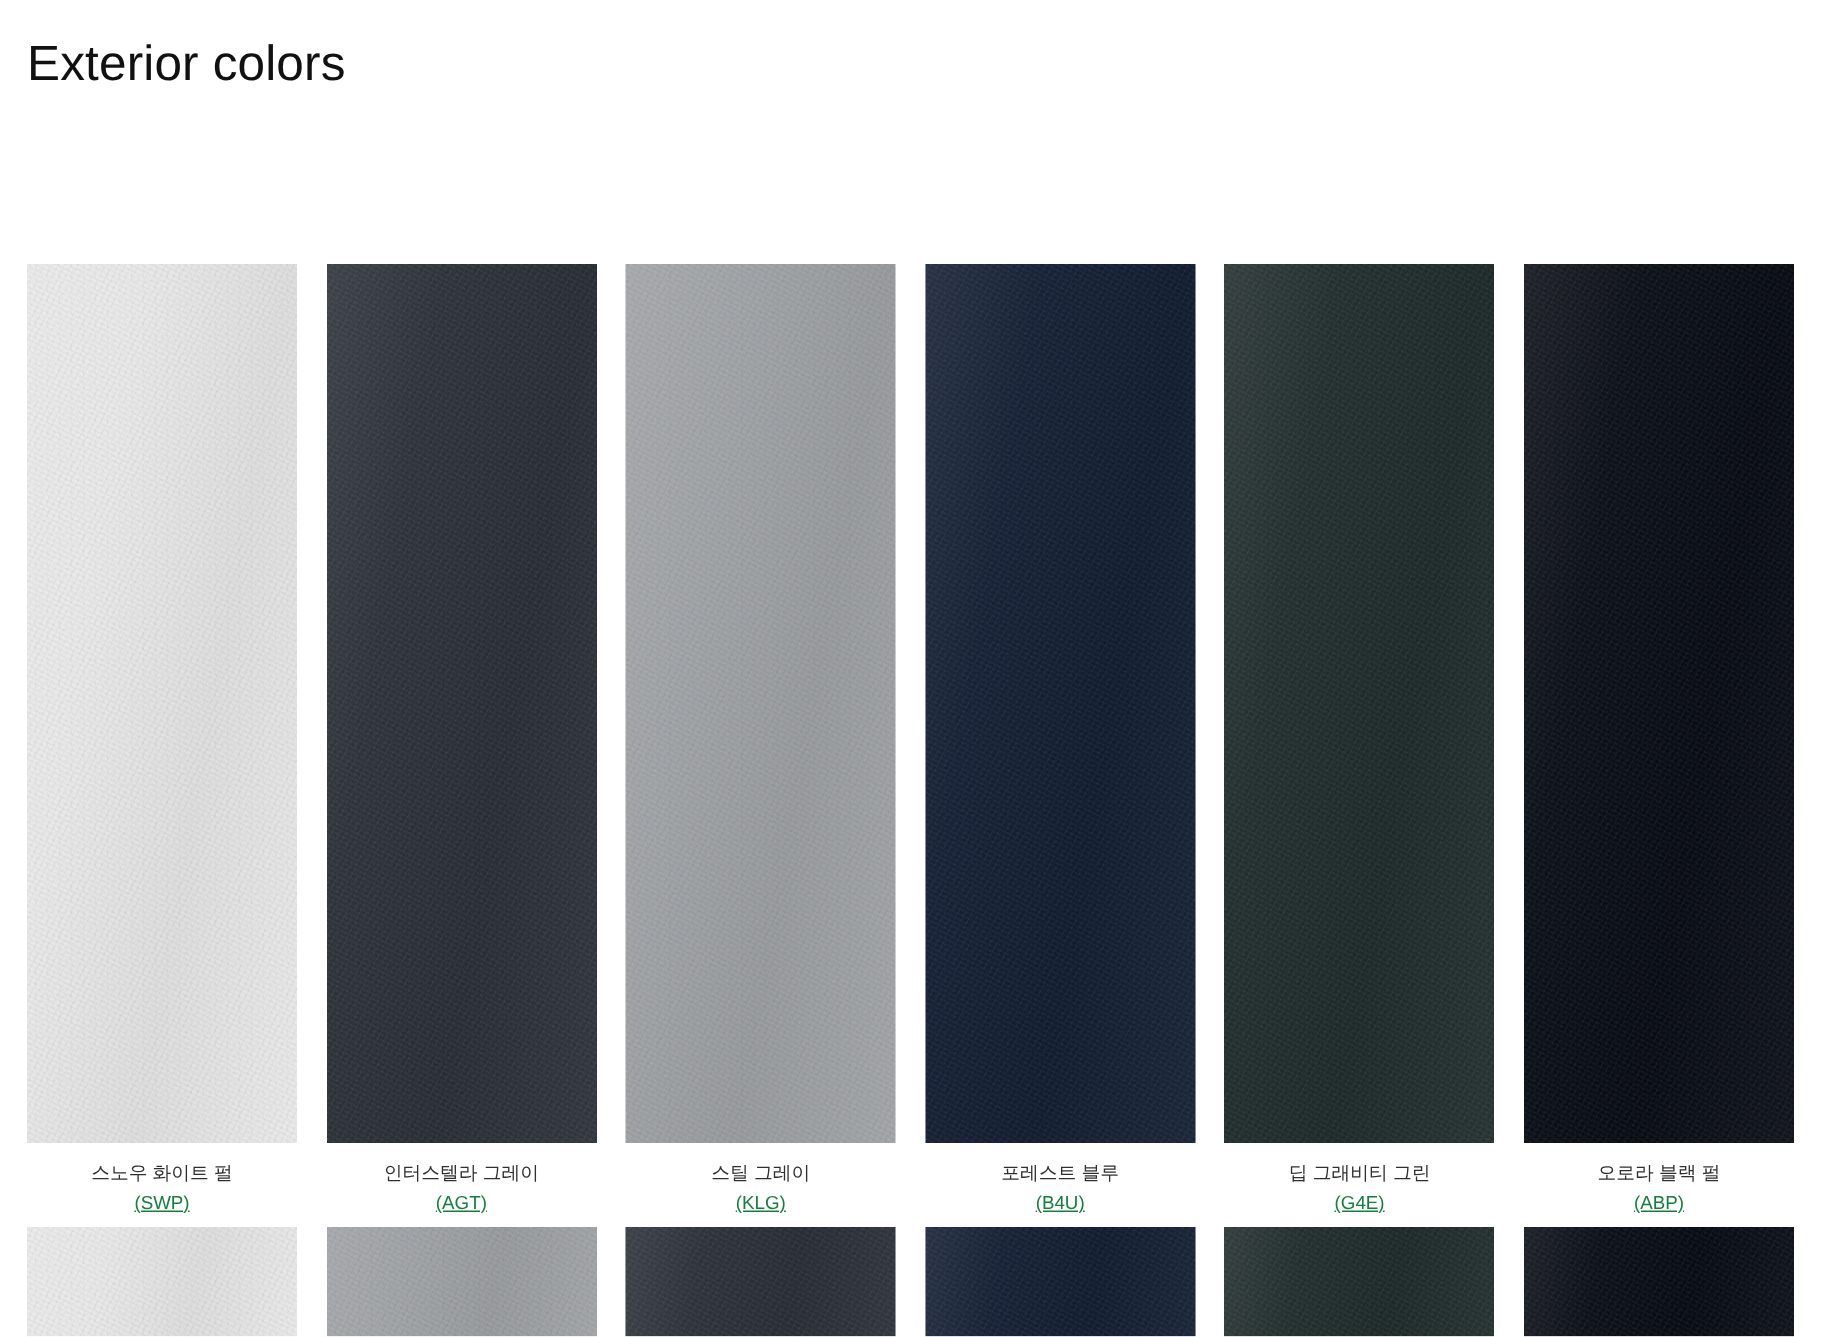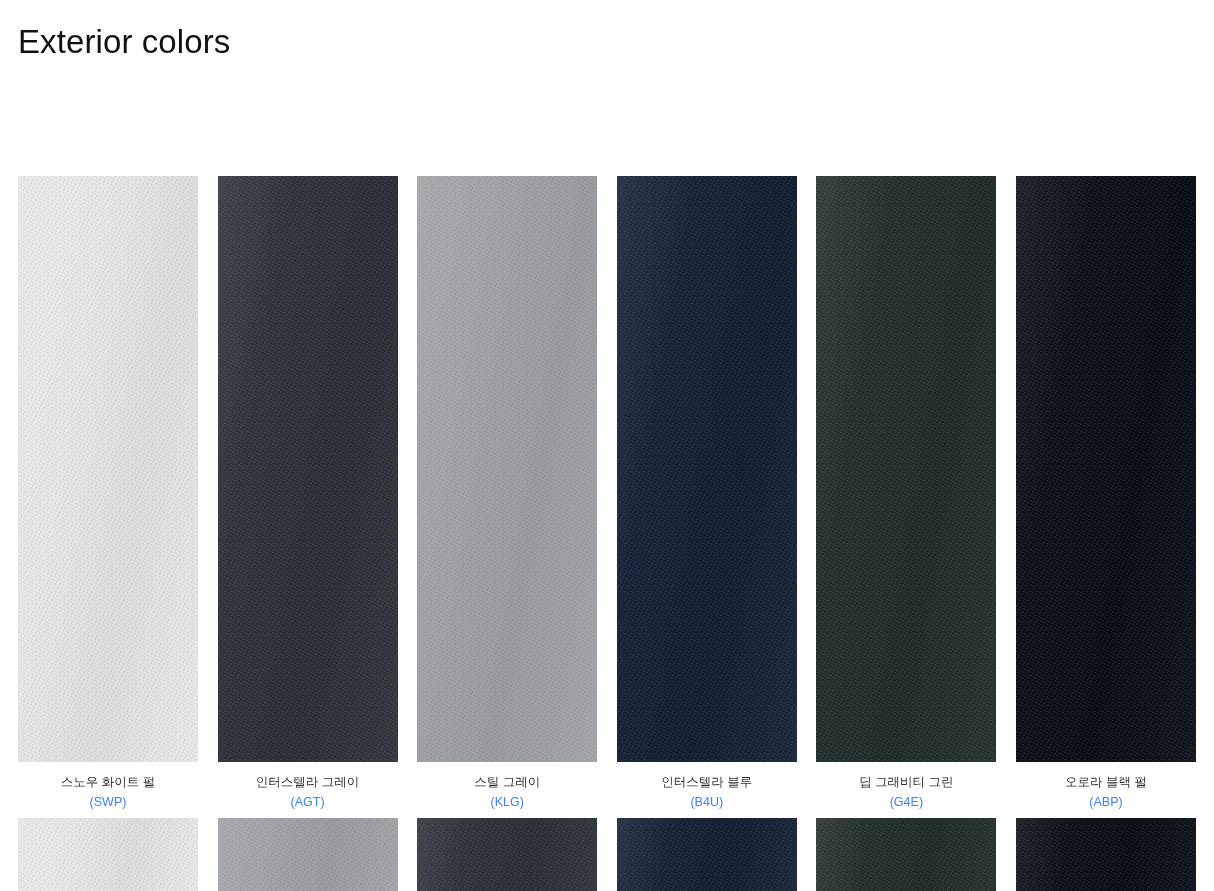--- a/index.html
+++ b/index.html
@@ -112,21 +112,22 @@
     text-align: center;
     font-size: 12.5px;
     line-height: 20px;
     color: #2f2f2f;
     font-weight: 400;
   }
   .swatch-label .code {
     display: block;
     font-size: 12.5px;
     line-height: 20px;
-    color: #3b82f6;
+    color: #15803d;
+    text-decoration: underline;
   }
 
   
   .swatch-grid.row-two {
     top: 818px;
   }
   .swatch-grid.row-two .swatch-chip {
     height: 73px;
   }
 </style>
@@ -157,21 +158,21 @@
           <span class="grain"></span>
           <span class="sheen"></span>
         </div>
         <div class="swatch-label"><span>스틸 그레이</span><span class="code">(KLG)</span></div>
       </div>
       <div class="swatch-cell">
         <div class="swatch-chip" style="background-color: rgb(19, 30, 51);">
           <span class="grain"></span>
           <span class="sheen"></span>
         </div>
-        <div class="swatch-label"><span>인터스텔라 블루</span><span class="code">(B4U)</span></div>
+        <div class="swatch-label"><span>포레스트 블루</span><span class="code">(B4U)</span></div>
       </div>
       <div class="swatch-cell">
         <div class="swatch-chip" style="background-color: rgb(31, 44, 43);">
           <span class="grain"></span>
           <span class="sheen"></span>
         </div>
         <div class="swatch-label"><span>딥 그래비티 그린</span><span class="code">(G4E)</span></div>
       </div>
       <div class="swatch-cell">
         <div class="swatch-chip" style="background-color: rgb(8, 12, 20);">

